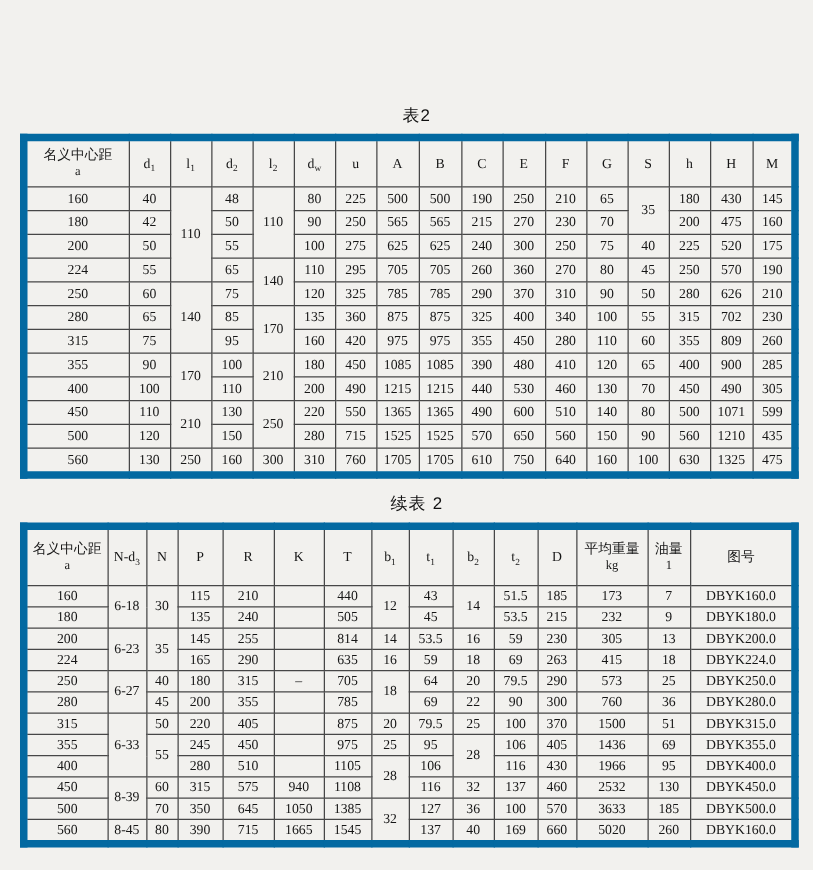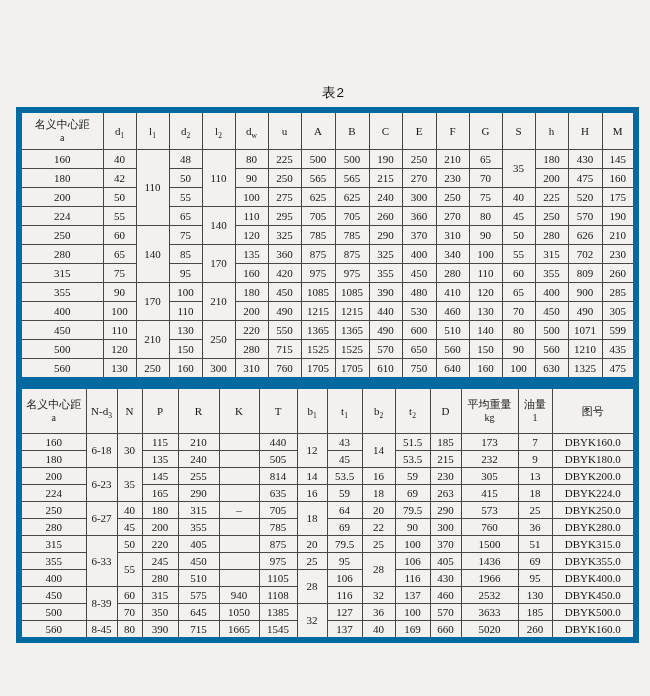--- a/index.html
+++ b/index.html
@@ -309,20 +309,21 @@
           <td>750</td>
           <td>640</td>
           <td>160</td>
           <td>100</td>
           <td>630</td>
           <td>1325</td>
           <td>475</td>
         </tr>
       </tbody>
     </table>
+  <div id="title2" class="tbl-title">续表 2</div>
   <table id="table2" class="spec-table">
       <colgroup>
         <col style="width: 67px;">
         <col style="width: 31px;">
         <col style="width: 25px;">
         <col style="width: 36px;">
         <col style="width: 41px;">
         <col style="width: 40px;">
         <col style="width: 38px;">
         <col style="width: 30px;">

